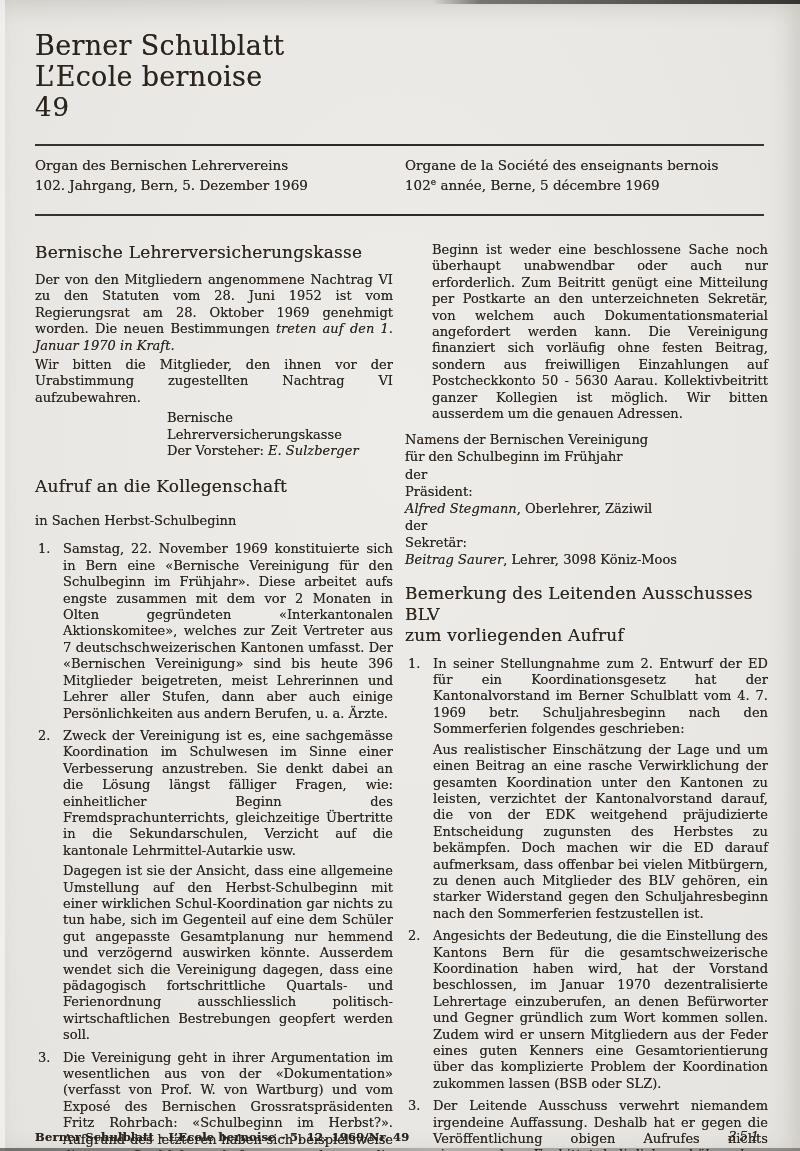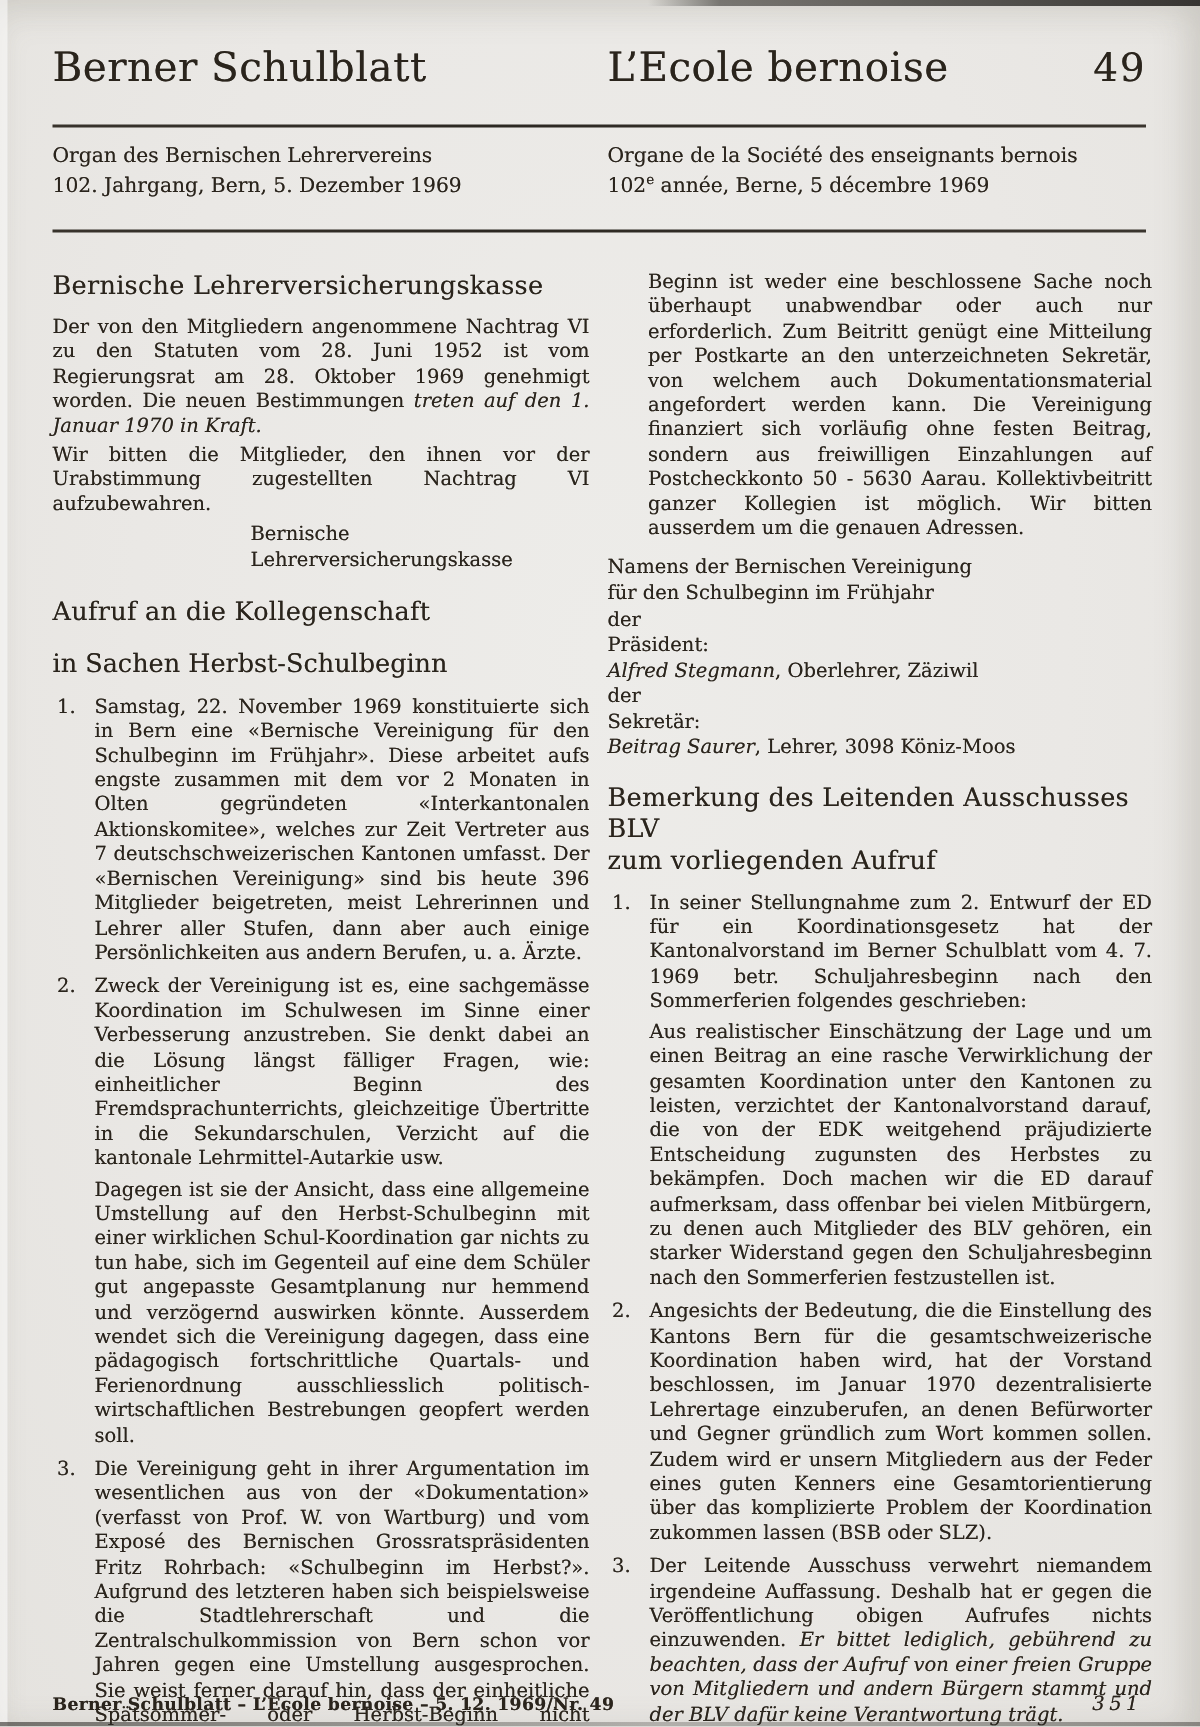--- a/index.html
+++ b/index.html
@@ -27,21 +27,21 @@
   .scan-edge-bottom {
     position: absolute; bottom: 0; left: 0; right: 0; height: 3px;
     background: linear-gradient(90deg, rgba(45,42,38,0.6) 0%, rgba(45,42,38,0.25) 55%, rgba(45,42,38,0.45) 100%);
   }
   .scan-edge-left {
     position: absolute; top: 0; bottom: 0; left: 0; width: 5px;
     background: rgba(255,255,255,0.55);
   }
 
   .header { padding: 30px 36px 0 35px; }
-  .masthead { display: flex; align-items: baseline; }
+  .masthead { display: flex; align-items: baseline; flex-direction: column; }
   .title { font-size: 27px; letter-spacing: 0.3px; white-space: nowrap; }
   .title-left { width: 370px; }
   .title-right { flex: 1; }
   .issue-no { font-size: 26px; letter-spacing: 1px; }
 
   .rule {
     height: 2px;
     background: linear-gradient(90deg, #38332c 0%, #2c2822 40%, #3a352e 100%);
     margin: 0;
   }
@@ -66,21 +66,21 @@
 
   .section-heading {
     font-size: 17px;
     line-height: 21px;
     font-weight: normal;
     letter-spacing: 0.2px;
     margin: 0 0 9px 0;
     text-align: left;
   }
   .sub-heading {
-    font-size: 17px;
+    font-size: 13px;
     margin: 16px 0 12px 0;
     text-align: left;
   }
   p.body-par { margin: 0 0 3px 0; }
 
   .sig-block-1 { margin: 4px 0 16px 132px; text-align: left; line-height: 16.6px; }
 
   .num-item { position: relative; padding-left: 28px; margin: 0 0 6px 0; }
   .num-item .num { position: absolute; left: 3px; top: 0; }
   .num-item p { margin: 0 0 4px 0; }
@@ -136,20 +136,21 @@
   </div>
 
   <div class="columns">
 
     <div class="col col-left">
       <h2 class="section-heading">Bernische Lehrerversicherungskasse</h2>
       <p class="body-par"><span>Der von den Mitgliedern angenommene Nachtrag VI zu den Statuten vom 28. Juni 1952 ist vom Regierungsrat am 28. Oktober 1969 genehmigt worden. Die neuen Bestimmungen </span><span class="it">treten auf den 1. Januar 1970 in Kraft.</span></p>
       <p class="body-par">Wir bitten die Mitglieder, den ihnen vor der Urabstimmung zugestellten Nachtrag VI aufzubewahren.</p>
       <div class="sig-block-1">
         <div>Bernische Lehrerversicherungskasse</div>
+        <div><span>Der Vorsteher: </span><span class="it">E. Sulzberger</span></div>
       </div>
 
       <h2 class="section-heading" style="margin-bottom:3px;">Aufruf an die Kollegenschaft</h2>
       <div class="sub-heading">in Sachen Herbst-Schulbeginn</div>
 
       <div class="num-item">
         <span class="num">1.</span>
         <p>Samstag, 22. November 1969 konstituierte sich in Bern eine «Bernische Vereinigung für den Schulbeginn im Frühjahr». Diese arbeitet aufs engste zusammen mit dem vor 2 Monaten in Olten gegründeten «Interkantonalen Aktionskomitee», welches zur Zeit Vertreter aus 7 deutschschweizerischen Kantonen umfasst. Der «Bernischen Vereinigung» sind bis heute 396 Mitglieder beigetreten, meist Lehrerinnen und Lehrer aller Stufen, dann aber auch einige Persönlichkeiten aus andern Berufen, u. a. Ärzte.</p>
       </div>
       <div class="num-item">

